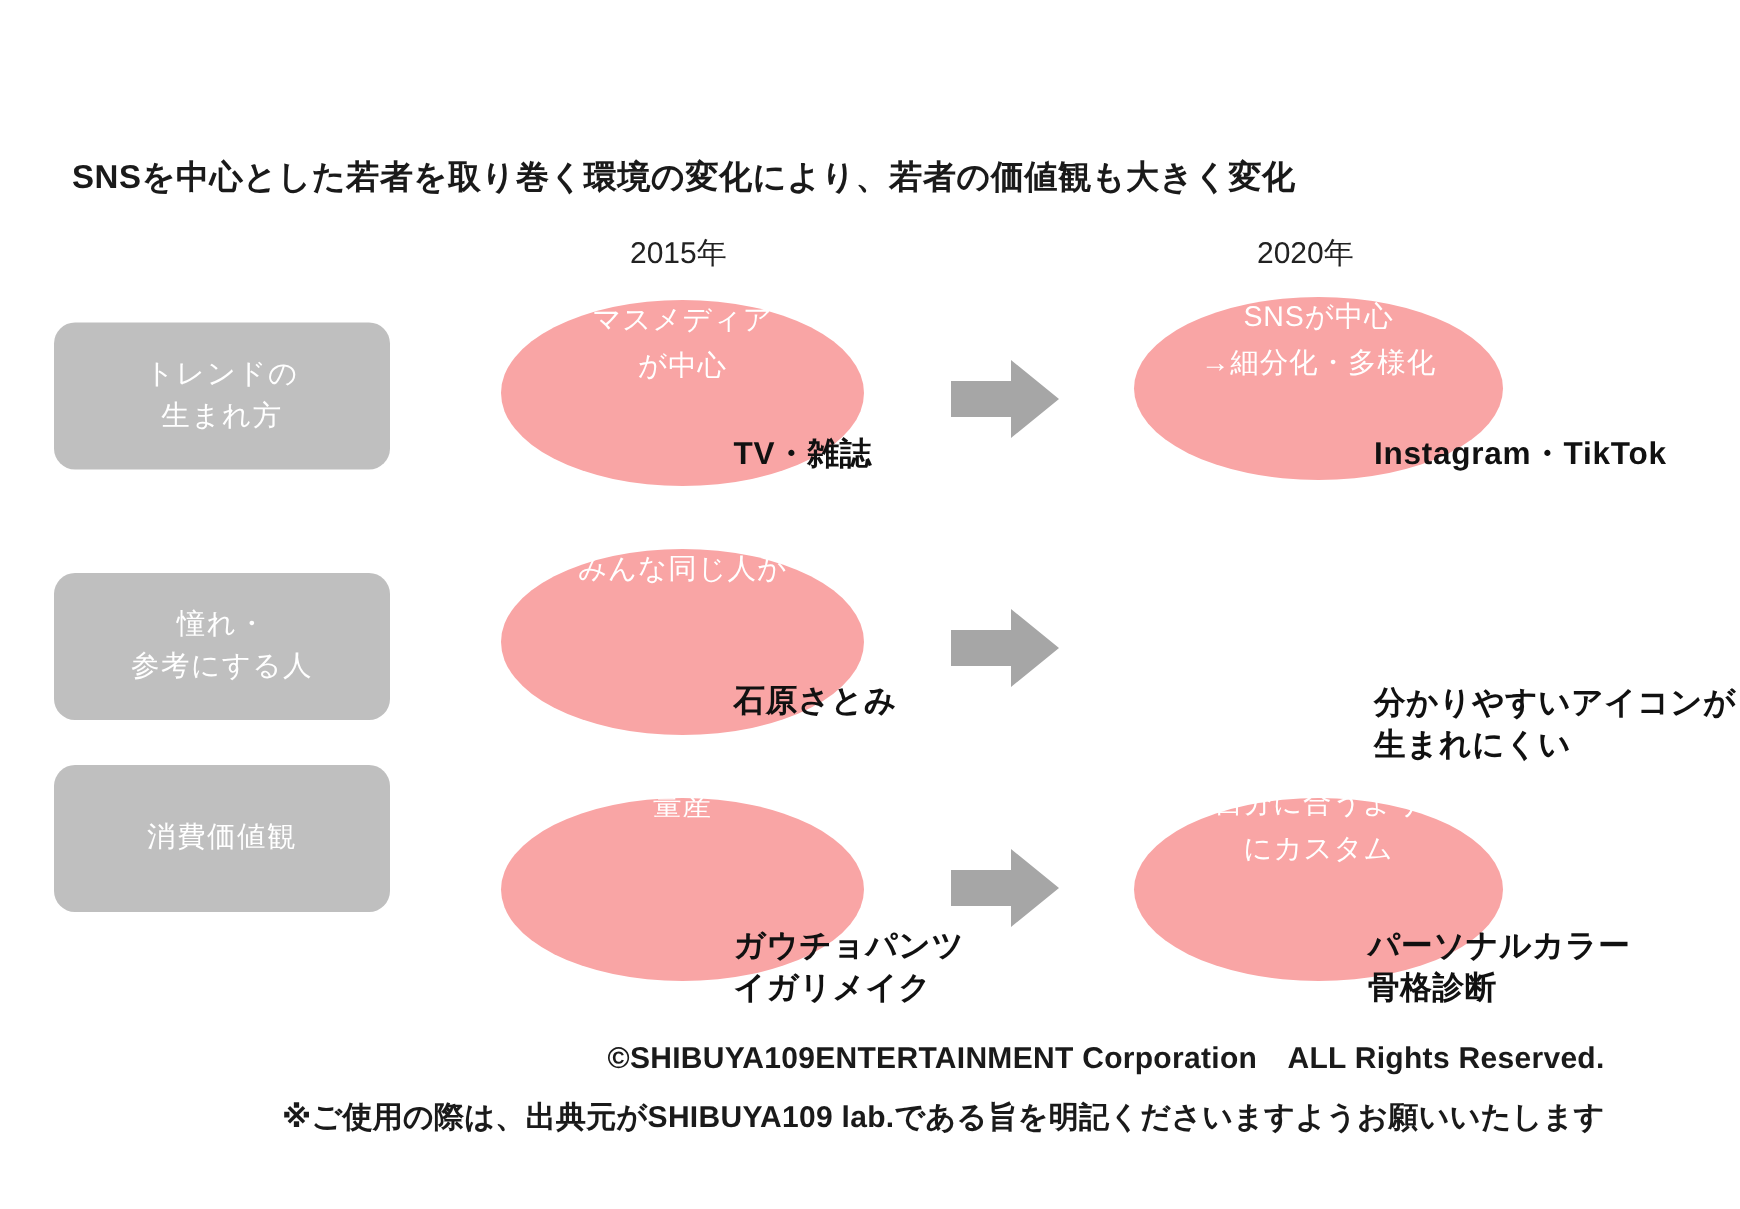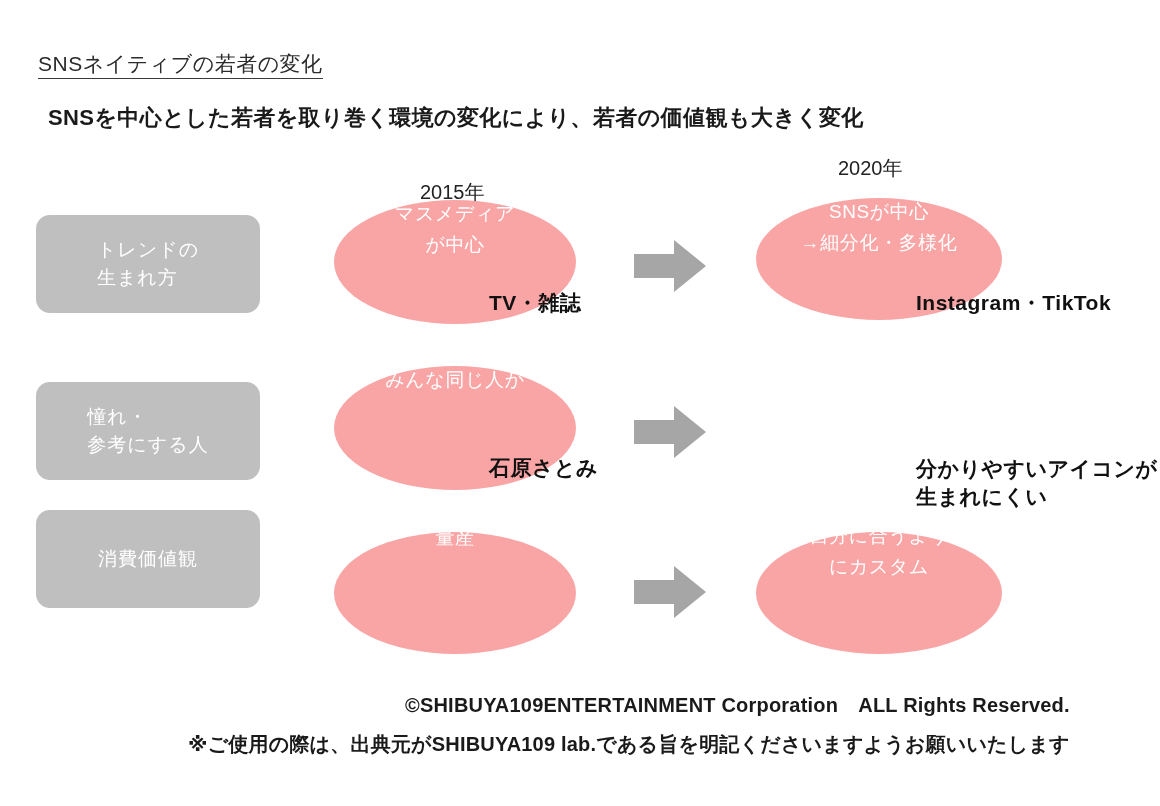--- a/index.html
+++ b/index.html
@@ -47,36 +47,36 @@
 
   
   .col-header {
     position: absolute;
     top: 155px;
     font-size: 20px;
     font-weight: 400;
     color: #222;
     white-space: nowrap;
   }
-  .col-header.c2015 { left: 420px; margin-top: 24px; }
+  .col-header.c2015 { left: 420px; }
   .col-header.c2020 { left: 838px; }
 
   
   .row-label {
     position: absolute;
     left: 36px;
     width: 224px;
     height: 98px;
     background: #bfbfbf;
     border-radius: 14px;
     color: #ffffff;
     display: flex;
     align-items: center;
     justify-content: center;
-    text-align: left;
+    text-align: center;
     font-size: 19px;
     line-height: 1.45;
     letter-spacing: 1px;
     font-weight: 400;
   }
   .row-label .l2 { display: block; }
 
   
   .bubble {
     position: absolute;
@@ -121,21 +121,20 @@
     letter-spacing: 0.2px;
   }
   .footer-line.f1 { left: 405px; top: 692px; }
   .footer-line.f2 { left: 188px; top: 731px; }
 </style>
 </head>
 <body>
 
 <div id="slide">
 
-  <div class="slide-title">SNSネイティブの若者の変化</div>
   <div class="slide-subtitle">SNSを中心とした若者を取り巻く環境の変化により、若者の価値観も大きく変化</div>
 
   <div class="col-header c2015">2015年</div>
   <div class="col-header c2020">2020年</div>
 
   <div class="row-label" style="top:215px;">
     <div>
       <span class="l1">トレンドの</span>
       <span class="l2">生まれ方</span>
     </div>
@@ -210,18 +209,26 @@
     <polygon points="0,16 40,16 40,2 72,28 40,54 40,40 0,40" fill="#a6a6a6"></polygon>
   </svg>
 
   <div class="bubble" style="left:756px; top:532px; width:246px; height:122px;">
     <div style="margin-top:-10px;">
       <span class="btxt">自分に合うよう</span>
       <span class="btxt">にカスタム</span>
     </div>
   </div>
 
-
+  <div class="caption" style="left:489px; top:617px;">
+    <div>ガウチョパンツ</div>
+    <div>イガリメイク</div>
+  </div>
+
+  <div class="caption" style="left:912px; top:617px;">
+    <div>パーソナルカラー</div>
+    <div>骨格診断</div>
+  </div>
 
   <div class="footer-line f1">©SHIBUYA109ENTERTAINMENT Corporation　ALL Rights Reserved.</div>
   <div class="footer-line f2">※ご使用の際は、出典元がSHIBUYA109 lab.である旨を明記くださいますようお願いいたします</div>
 
 </div>
 
 </body></html>

